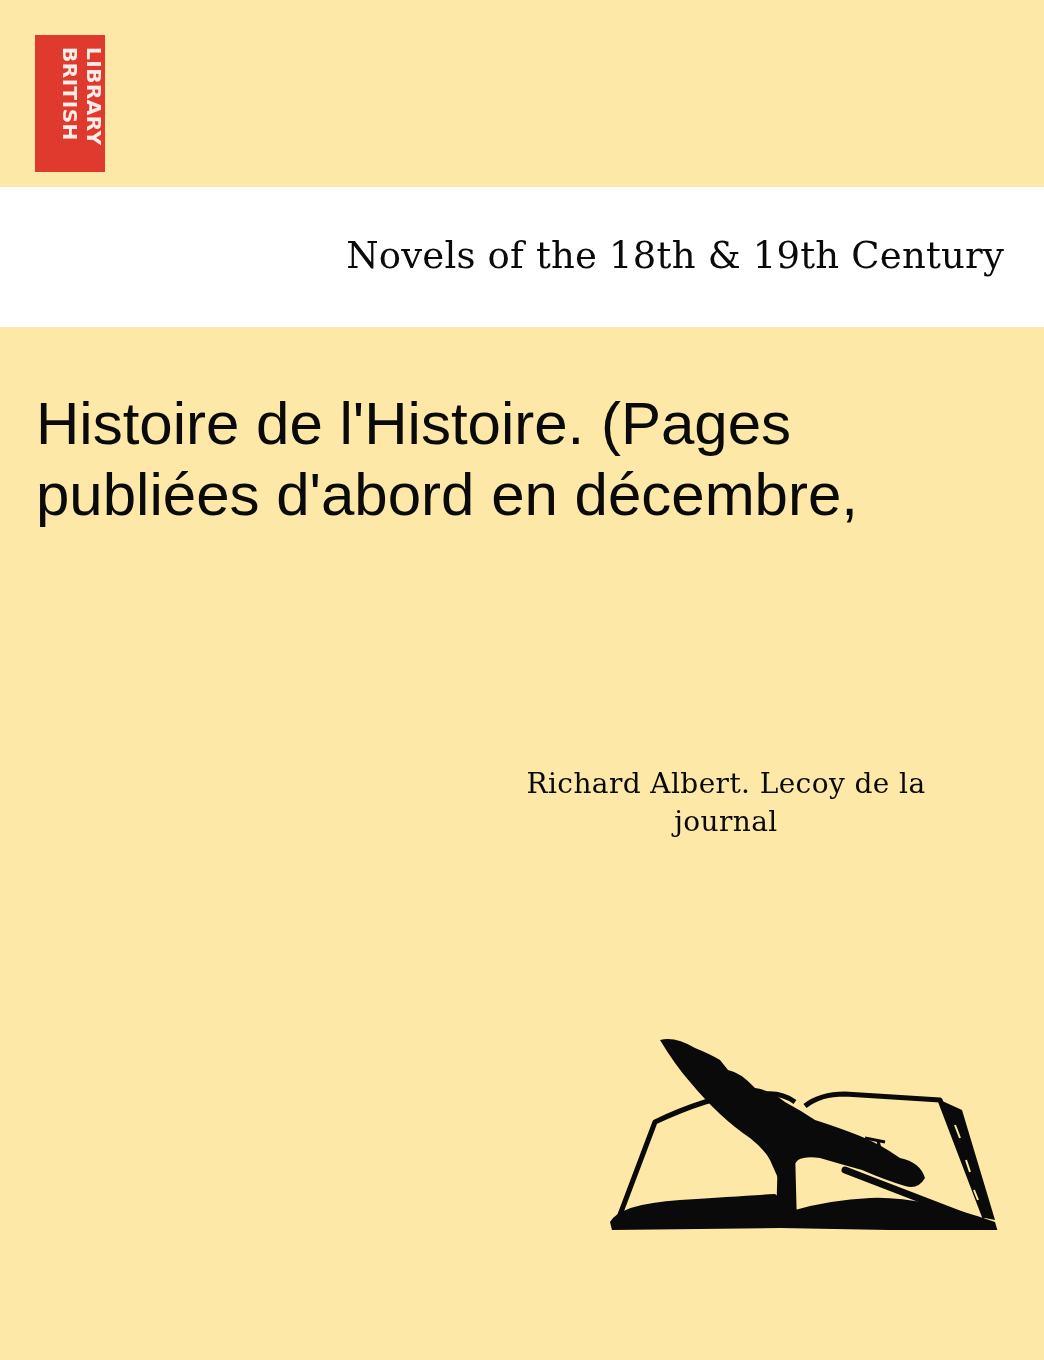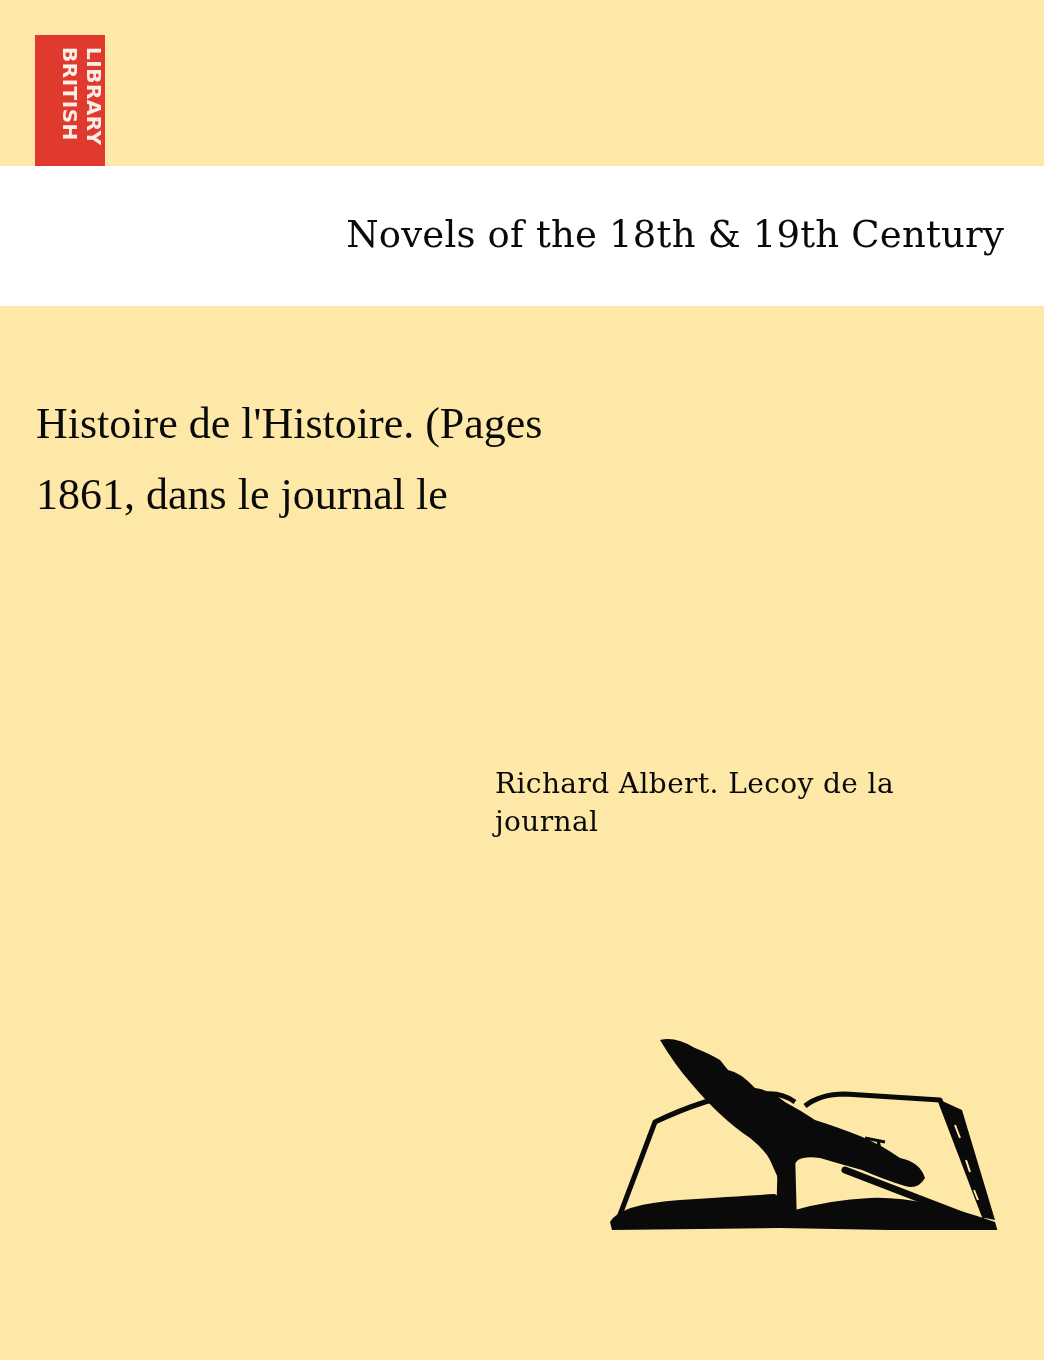--- a/index.html
+++ b/index.html
@@ -39,56 +39,56 @@
       left: 70px;
       top: 12px;
     }
     .bl-logo .line2 {
       left: 46px;
       top: 12px;
     }
     .series-band {
       position: absolute;
       left: 0;
-      top: 166px;
+      top: 187px;
       width: 1044px;
       height: 140px;
       background: #ffffff;
     }
     .series-title {
       position: absolute;
       right: 40px;
       top: 43px;
       font-family: "DejaVu Serif", "Liberation Serif", serif;
       font-size: 37px;
       line-height: 52px;
       white-space: nowrap;
       letter-spacing: 0.2px;
     }
     .book-title {
       position: absolute;
       left: 36px;
       top: 388px;
       width: 980px;
       margin: 0;
-      font-family: Liberation Serif, serif;
+      font-family: Liberation Sans, sans-serif;
       font-weight: normal;
-      font-size: 44px;
+      font-size: 60px;
       line-height: 71px;
     }
     .book-title .tline {
       display: block;
       white-space: nowrap;
     }
     .author {
       position: absolute;
-      right: 29px;
+      right: 58px;
       top: 765px;
       width: 520px;
-      text-align: left;
+      text-align: center;
       font-family: "DejaVu Serif", "Liberation Serif", serif;
       font-size: 28px;
       line-height: 38px;
       letter-spacing: 0.4px;
     }
     .author span {
       display: block;
       white-space: nowrap;
     }
     .emblem {
@@ -106,21 +106,21 @@
   <span class="line line1">LIBRARY</span>
   <span class="line line2">BRITISH</span>
 </div>
 
 <div class="series-band">
   <div class="series-title">Novels of the 18th &amp; 19th Century</div>
 </div>
 
 <h1 class="book-title">
   <span class="tline">Histoire de l'Histoire. (Pages</span>
-  <span class="tline">1861, dans le journal le</span>
+  <span class="tline">publiées d'abord en décembre,</span>
 </h1>
 
 <div class="author">
   <span>Richard Albert. Lecoy de la</span>
   <span>journal</span>
 </div>
 
 <svg class="emblem" viewBox="0 0 400 220" xmlns="http://www.w3.org/2000/svg">
 
   <path d="M18 210 L55 112 Q80 100 105 92 Q125 86 140 88" fill="none" stroke="#0a0a0a" stroke-width="5" stroke-linejoin="round"></path>

